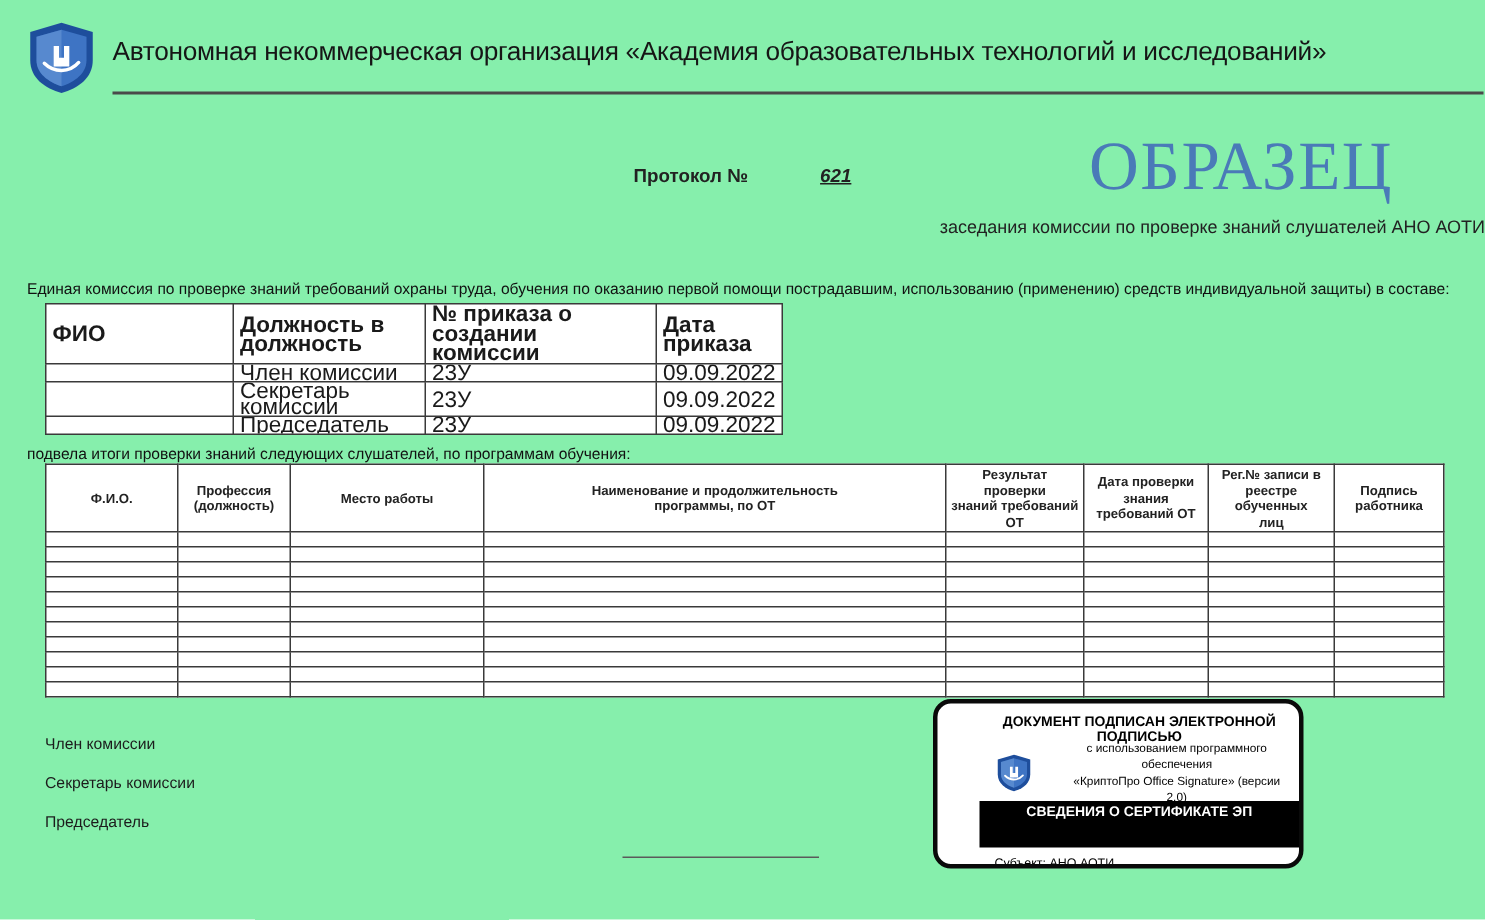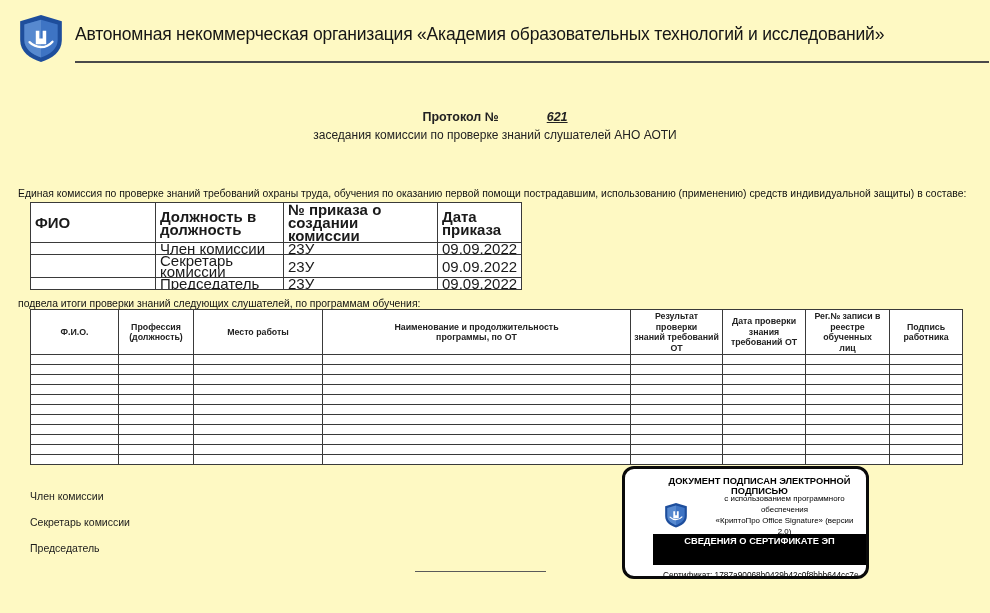--- a/index.html
+++ b/index.html
@@ -1,30 +1,30 @@
 <!DOCTYPE html>
 <html style="--watermark-blue: #4a7ab8; --stamp-black: #0a0a0a;"><head>
 <meta charset="utf-8">
 <style>
   * { margin:0; padding:0; box-sizing:border-box; }
   html,body { background:#fff; }
   body { font-family:"Liberation Sans", sans-serif; color:#1a1a1a; }
-  .page { position:relative; width:990px; height:613px; background:#fef9c3; overflow:hidden; }
+  .page { position:relative; width:990px; height:613px; background:#86efac; overflow:hidden; }
 
   
   .header-logo { position:absolute; left:16px; top:13px; width:50px; height:50px; }
   .org-name { position:absolute; left:75px; top:24px; font-size:17.5px; letter-spacing:-0.2px; color:#161616; white-space:nowrap; }
   .registry-note { position:absolute; left:77px; top:48px; font-size:10px; color:#1f1f1f; white-space:nowrap; }
   .header-rule { position:absolute; left:75px; right:1px; top:61px; border-bottom:2px solid #4a4a4a; }
 
   
   .title-block { position:absolute; left:0; top:110px; width:990px; text-align:center; }
   .protocol-line { font-size:12.5px; font-weight:bold; color:#222; }
   .protocol-number { font-style:italic; text-decoration:underline;margin-left:48px; }
-  .meeting-line { font-size:12px; color:#222; margin-top:4px; }
+  .meeting-line { font-size:12px; color:#222; margin-top:20px;text-align:right; }
 
   .watermark { position:absolute; left:726px; top:84px; font-family:"Liberation Serif","DejaVu Serif",serif;
                font-size:46px; letter-spacing:1px; color:var(--watermark-blue,#4a7ab8); white-space:nowrap; }
 
   
   .intro-text { position:absolute; left:18px; top:188px; font-size:10.4px; color:#111; white-space:nowrap; }
   .results-intro { position:absolute; left:18px; top:298px; font-size:10.4px; color:#111; white-space:nowrap; }
 
   
   table { border-collapse:collapse; table-layout:fixed; background:#fff; }
@@ -68,20 +68,21 @@
     <path d="M13 28 C19 34 29 34.5 35 27.5" stroke="#ffffff" stroke-width="2.2" fill="none" stroke-linecap="round"></path>
   </svg>
   <div class="org-name">Автономная некоммерческая организация «Академия образовательных технологий и исследований»</div>
   <div class="header-rule"></div>
 
   <div class="title-block">
     <div class="protocol-line"><span>Протокол №</span><span class="protocol-number">621</span></div>
     <div class="meeting-line">заседания комиссии по проверке знаний слушателей АНО АОТИ</div>
   </div>
 
+  <div class="watermark">ОБРАЗЕЦ</div>
 
   <div class="intro-text">Единая комиссия по проверке знаний требований охраны труда, обучения по оказанию первой помощи пострадавшим, использованию (применению) средств индивидуальной защиты) в составе:</div>
 
   <table class="commission-table">
     <colgroup>
         <col style="width:125px">
         <col style="width:128px">
         <col style="width:154px">
         <col style="width:84px">
       </colgroup>
@@ -274,19 +275,18 @@
         <path d="M24 6.5 L40 11 V26 C40 34.5 32.5 39.8 24 42.7 C15.5 39.8 8 34.5 8 26 V11 Z" fill="#3e74c4"></path>
         <path d="M24 6.5 L8 11 V26 C8 34.5 15.5 39.8 24 42.7 Z" fill="#6b9bd8" opacity="0.55"></path>
         <path d="M19 17 h3.4 v7.5 h3.2 V17 H29 v13 H19 Z" fill="#ffffff"></path>
         <path d="M13 28 C19 34 29 34.5 35 27.5" stroke="#ffffff" stroke-width="2.2" fill="none" stroke-linecap="round"></path>
       </svg>
       <div class="stamp-soft-note">с использованием программного обеспечения
 «КриптоПро Office Signature» (версии 2.0)</div>
     </div>
     <div class="stamp-bar">СВЕДЕНИЯ О СЕРТИФИКАТЕ ЭП</div>
     <div class="stamp-info">
-      <div>Сертификат: 1787a90068b0429b42c0f8bbb644cc7e</div>
       <div>Субъект: АНО АОТИ</div>
 
     </div>
   </div>
 
 </div>
 
 </body></html>

